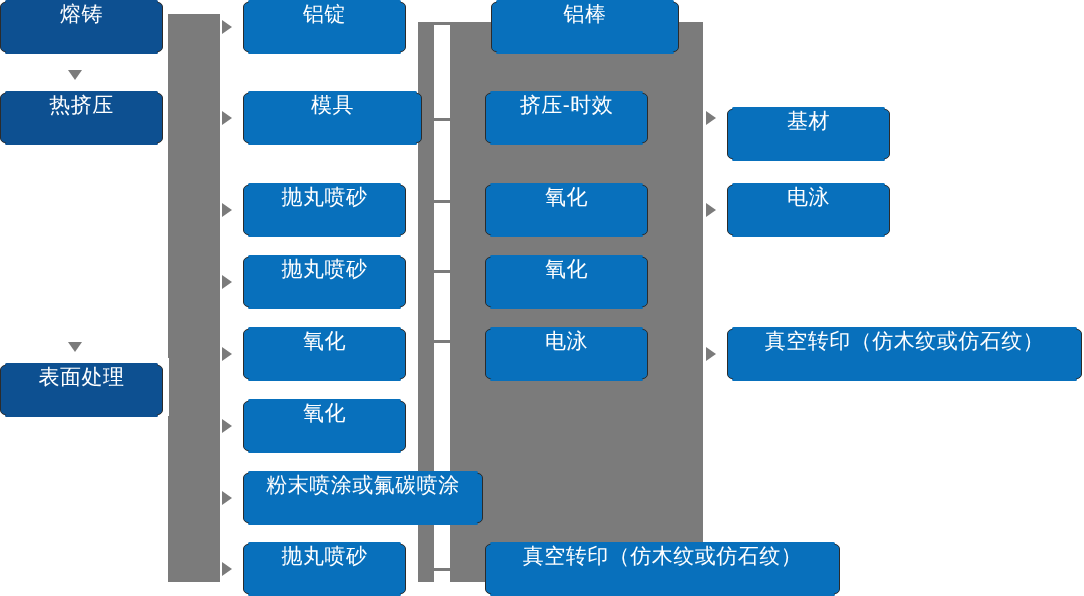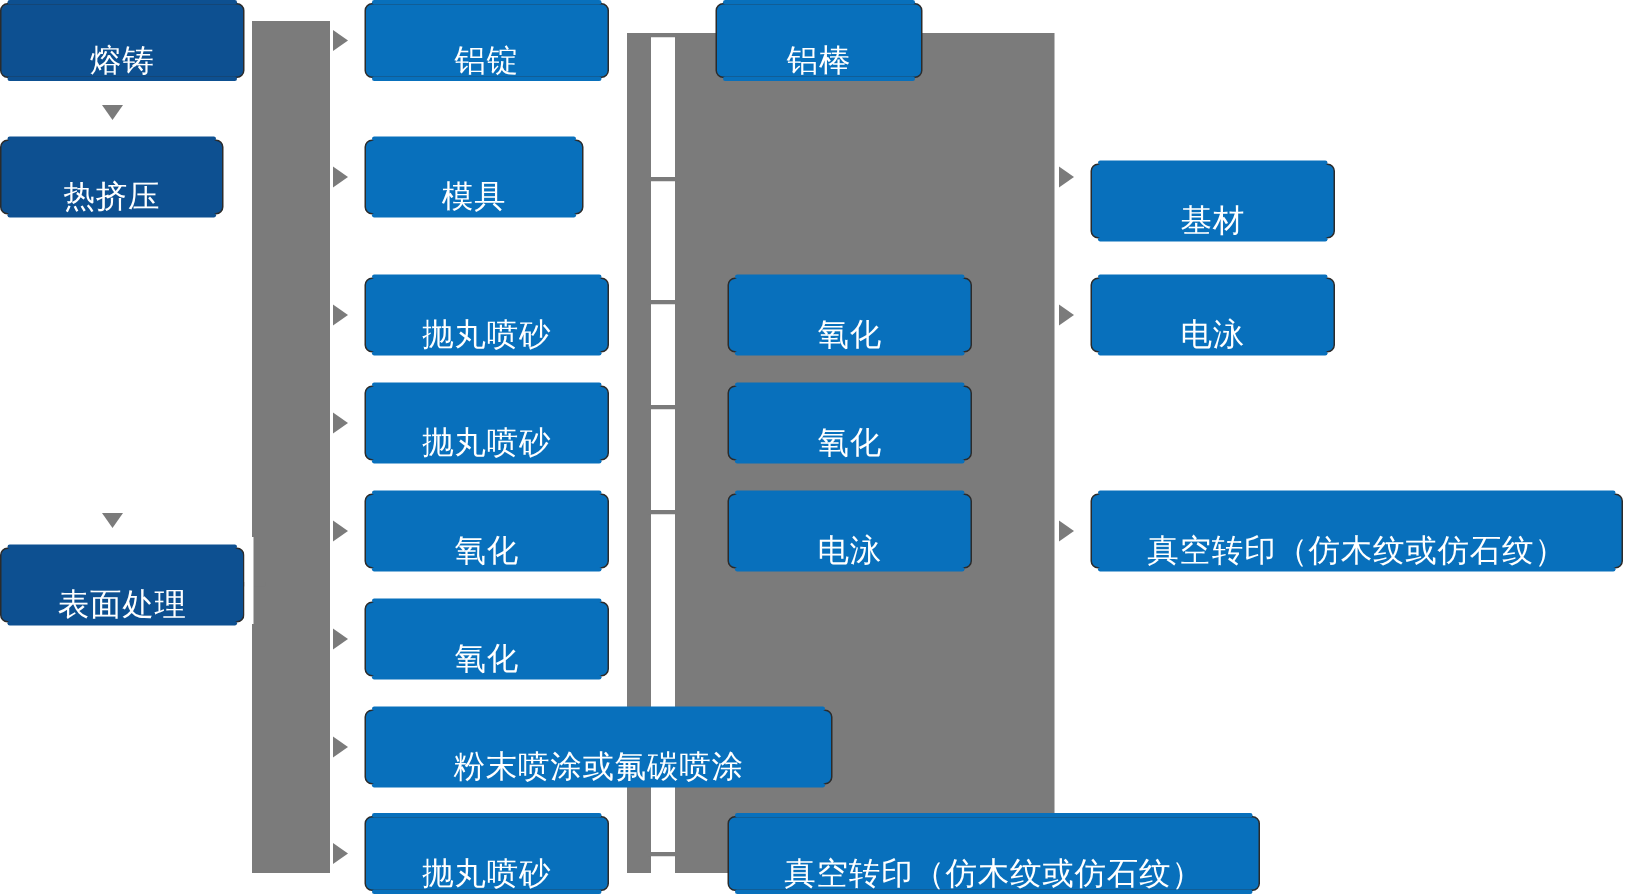--- a/index.html
+++ b/index.html
@@ -33,21 +33,21 @@
   .stub {
     position: absolute;
     background: #7b7b7b;
     height: 3px;
   }
   
   .node {
     position: absolute;
     box-sizing: border-box;
     display: flex;
-    align-items: flex-end;
+    align-items: flex-start;
     justify-content: center;
     color: #ffffff;
     border: 1px solid #2b2b2b;
     border-radius: 5px;
     font-size: 21px;
     line-height: 1;
     letter-spacing: 0.5px;
     white-space: nowrap;
     box-shadow: 0 2px 0 0 rgba(0,0,0,0.0);
   }
@@ -111,64 +111,67 @@
   <div class="arrow" style="left:222px; top:562px;"></div>
 
   <div class="arrow" style="left:706px; top:111px;"></div>
   <div class="arrow" style="left:706px; top:203px;"></div>
   <div class="arrow" style="left:706px; top:347px;"></div>
 
   <div class="node node-dark" style="left:0px; top:2px; width:163px; height:50px;">
     <span class="label">熔铸</span>
   </div>
 
-  <div class="node node-dark" style="left:0px; top:93px; width:149px; height:50px;">
+  <div class="node node-dark" style="left:0px; top:93px; width:163px; height:50px;">
     <span class="label">热挤压</span>
   </div>
 
   <div class="node node-light" style="left:243px; top:2px; width:163px; height:50px;">
     <span class="label">铝锭</span>
   </div>
 
   <div class="node node-dark" style="left:0px; top:365px; width:163px; height:50px;">
     <span class="label">表面处理</span>
   </div>
 
-  <div class="node node-light" style="left:243px; top:93px; width:146px; height:50px;">
+  <div class="node node-light" style="left:243px; top:93px; width:179px; height:50px;">
     <span class="label">模具</span>
   </div>
 
   <div class="node node-light" style="left:243px; top:185px; width:163px; height:50px;">
     <span class="label">抛丸喷砂</span>
   </div>
 
   <div class="node node-light" style="left:243px; top:257px; width:163px; height:50px;">
     <span class="label">抛丸喷砂</span>
   </div>
 
   <div class="node node-light" style="left:243px; top:329px; width:163px; height:50px;">
     <span class="label">氧化</span>
   </div>
 
   <div class="node node-light" style="left:243px; top:401px; width:163px; height:50px;">
     <span class="label">氧化</span>
   </div>
 
-  <div class="node node-light" style="left:243px; top:473px; width:312px; height:50px;">
+  <div class="node node-light" style="left:243px; top:473px; width:240px; height:50px;">
     <span class="label">粉末喷涂或氟碳喷涂</span>
   </div>
 
   <div class="node node-light" style="left:243px; top:544px; width:163px; height:50px;">
     <span class="label">抛丸喷砂</span>
   </div>
 
-  <div class="node node-light" style="left:477px; top:2px; width:138px; height:50px;">
+  <div class="node node-light" style="left:491px; top:2px; width:188px; height:50px;">
     <span class="label">铝棒</span>
   </div>
 
+  <div class="node node-light" style="left:485px; top:93px; width:163px; height:50px;">
+    <span class="label">挤压-时效</span>
+  </div>
 
   <div class="node node-light" style="left:485px; top:185px; width:163px; height:50px;">
     <span class="label">氧化</span>
   </div>
 
   <div class="node node-light" style="left:485px; top:257px; width:163px; height:50px;">
     <span class="label">氧化</span>
   </div>
 
   <div class="node node-light" style="left:485px; top:329px; width:163px; height:50px;">

